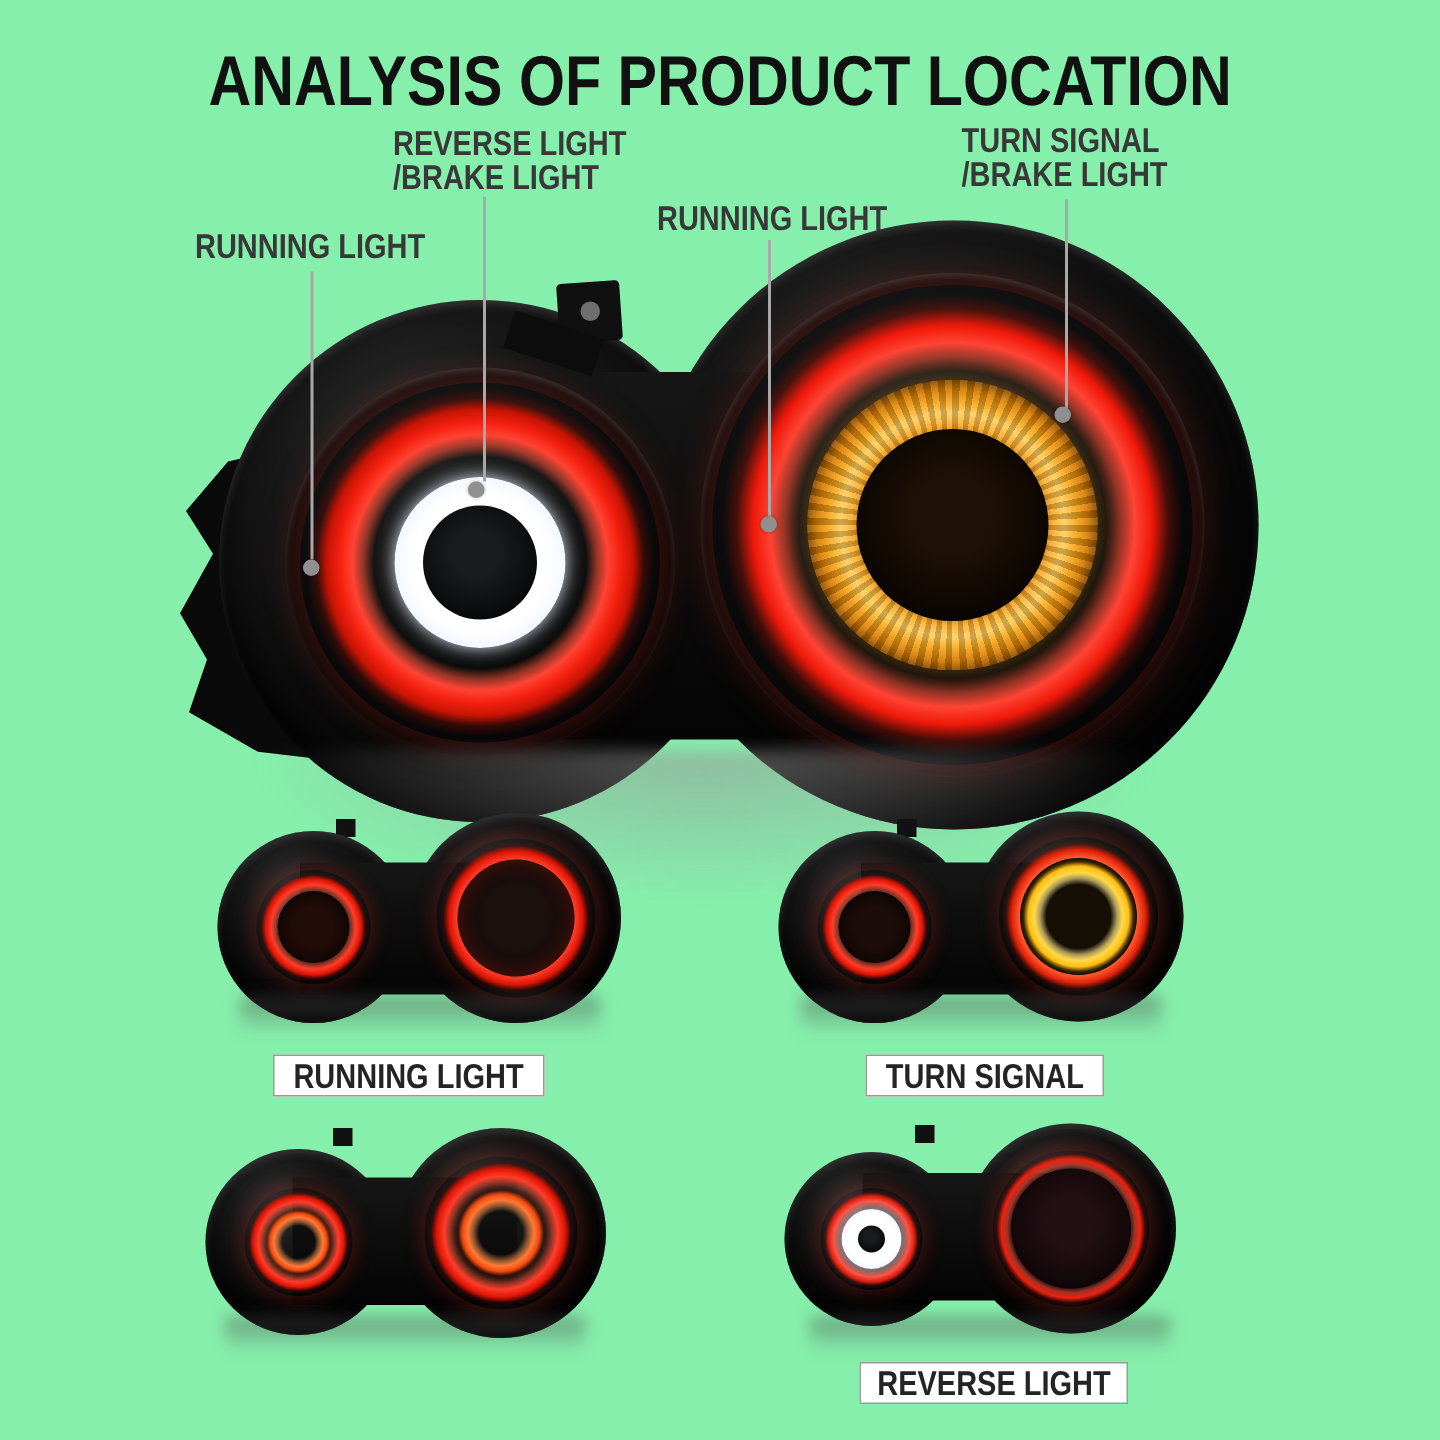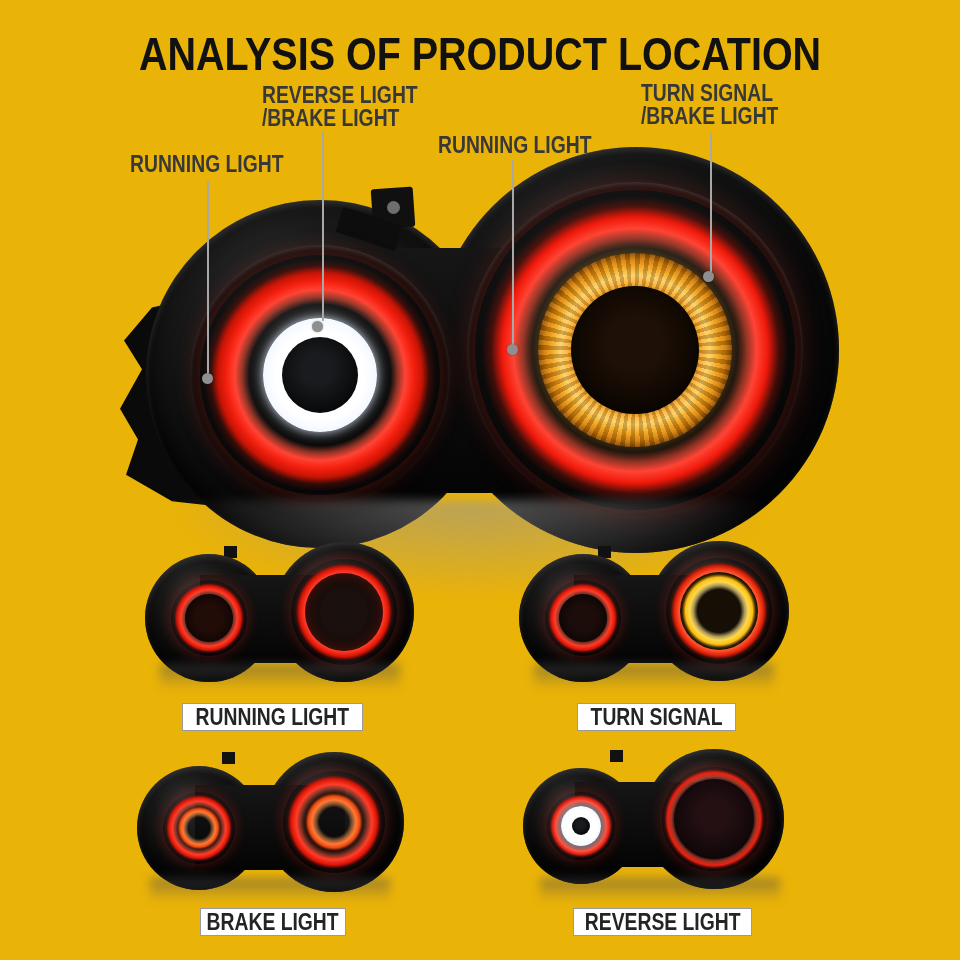--- a/index.html
+++ b/index.html
@@ -1,16 +1,16 @@
 <!DOCTYPE html>
 <html><head>
 <meta charset="utf-8">
 <style>
   html,body{margin:0;padding:0;background:#fff;}
-  .canvas{position:relative;width:960px;height:960px;background:#eab308;overflow:hidden;
+  .canvas{position:relative;width:960px;height:960px;background:#86efac;overflow:hidden;
           font-family:"Liberation Sans",sans-serif;}
   .abs{position:absolute;}
   .cond{display:inline-block;transform:scaleX(.84);transform-origin:0 50%;white-space:nowrap;}
   .cond-c{display:inline-block;transform:scaleX(.84);transform-origin:50% 50%;white-space:nowrap;}
 
   .title-wrap{left:0;top:26px;width:960px;text-align:center;color:#111;
               font-size:47px;font-weight:bold;letter-spacing:0px;}
   .callout-label{color:#383838;font-size:23px;line-height:23px;font-weight:bold;}
   .cline{width:2px;background:#a8a8a8;z-index:30;}
   .cdot{width:11px;height:11px;border-radius:50%;background:#8f8f8f;
@@ -154,23 +154,20 @@
     <div class="abs lobe" style="left:137px;top:766px;width:124px;height:124px;"></div>
     <div class="abs lobe" style="left:264px;top:752px;width:140px;height:140px;"></div>
     <div class="abs bridge" style="left:195px;top:785px;width:150px;height:85px;"></div>
     <div class="abs ring ring-red-t" style="left:163px;top:792px;width:72px;height:72px;"></div>
     <div class="abs ring ring-orange-t" style="left:176px;top:805px;width:46px;height:46px;"></div>
     <div class="abs ring ring-red-t" style="left:283px;top:771px;width:102px;height:102px;"></div>
     <div class="abs ring ring-orange-t" style="left:303px;top:791px;width:62px;height:62px;"></div>
     <div class="abs refl" style="left:150px;top:878px;width:240px;height:24px;
          background:linear-gradient(180deg,rgba(75,75,75,.5),rgba(255,255,255,0));"></div>
   </div>
-  <div class="abs caption" style="left:200px;top:908px;width:144px;height:26px;">
-    <span class="cond-c">BRAKE LIGHT</span>
-  </div>
 
   <div class="abs" style="left:0;top:0;">
     <div class="abs" style="left:610px;top:750px;width:13px;height:12px;background:#111;"></div>
     <div class="abs lobe" style="left:523px;top:768px;width:116px;height:116px;"></div>
     <div class="abs lobe" style="left:644px;top:749px;width:140px;height:140px;"></div>
     <div class="abs bridge" style="left:575px;top:782px;width:145px;height:85px;"></div>
     <div class="abs ring ring-red-t" style="left:547px;top:792px;width:68px;height:68px;"></div>
     <div class="abs disc-white" style="left:561px;top:806px;width:40px;height:40px;">
       <div class="abs disc-dark" style="left:11px;top:11px;width:18px;height:18px;"></div>
     </div>

